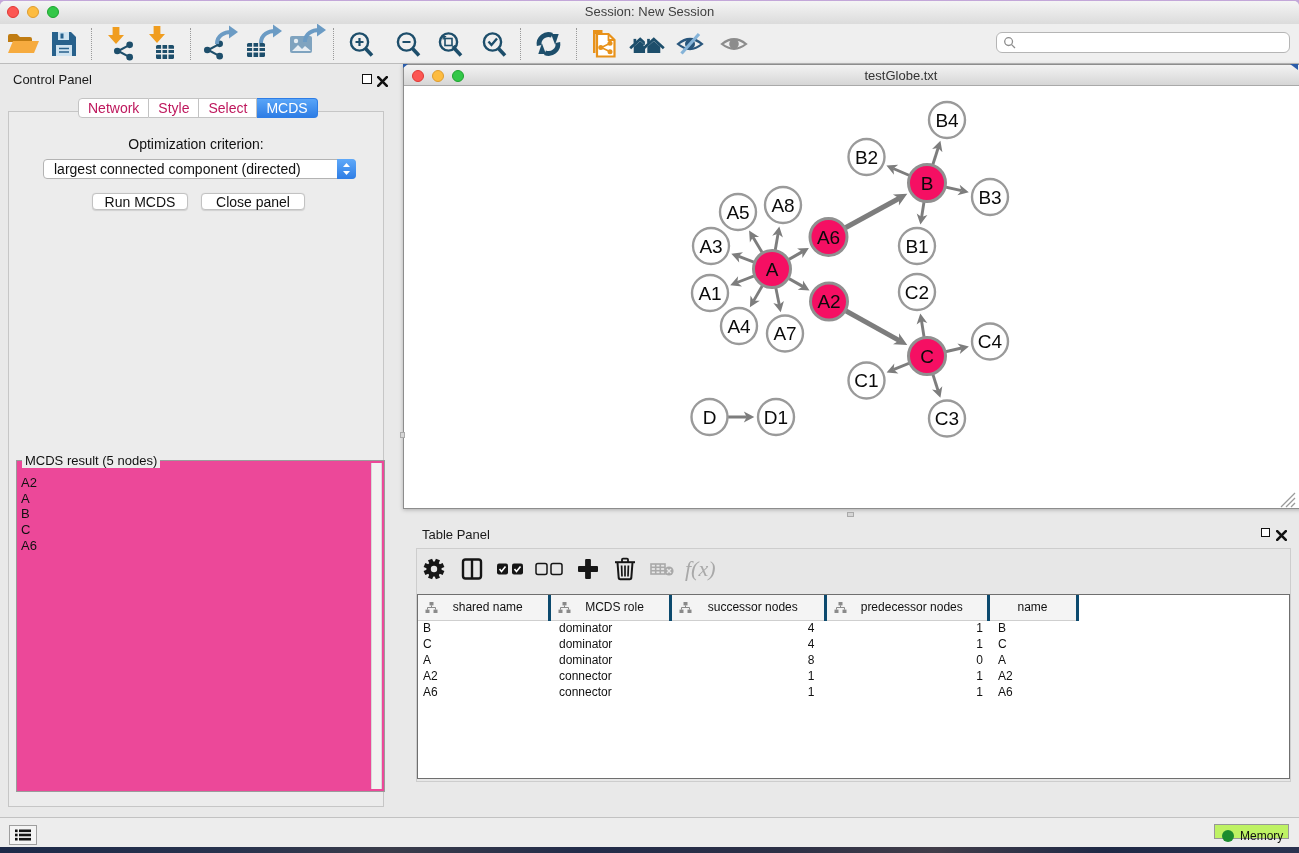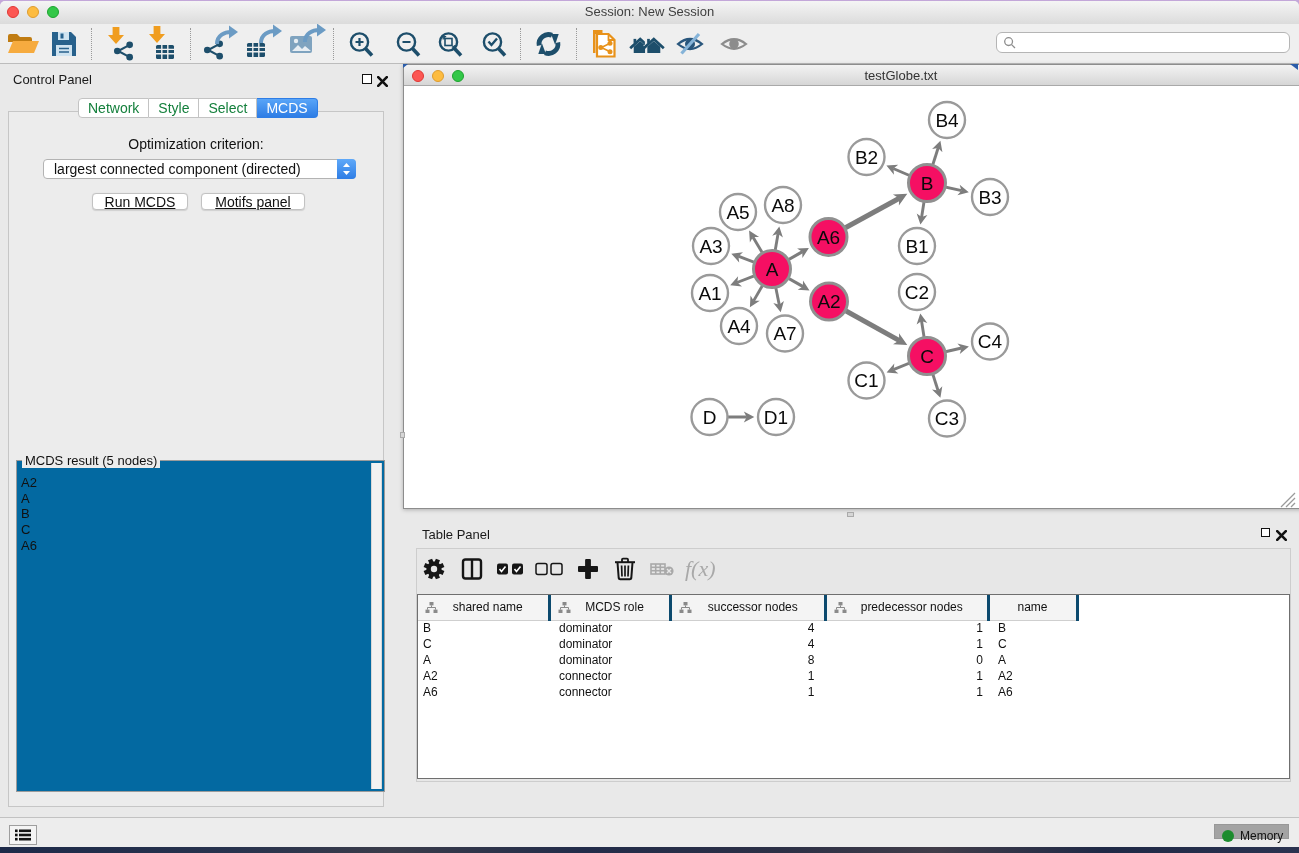--- a/index.html
+++ b/index.html
@@ -23,31 +23,31 @@
   border:1px solid #b5b5b5; border-radius:6px; }
 #searchbox svg { position:absolute; left:6px; top:3px; }
 
 #cp { position:absolute; left:0; top:64px; width:392px; height:752px; background:#e9e9e9; }
 #cp-title { position:absolute; left:13px; top:7px; font-size:13px; color:#1a1a1a; }
 #cp-max { position:absolute; left:362px; top:9px; width:10px; height:10px; border:1.5px solid #111; background:#fff; }
 #cp-close { position:absolute; left:377px; top:8px; }
 #cp-box { position:absolute; left:8px; top:46px; width:376px; height:696px; background:#ececec; border:1px solid #c6c6c6; }
 #cp-tabs { position:absolute; left:78px; top:33px; height:20px; display:flex; z-index:3; }
 #cp-tabs .tab { height:20px; background:#fff; border:1px solid #c3c3c3; border-left:none;
-  font-size:14px; color:#15803d; text-align:center; line-height:19px; padding:0 9px; }
+  font-size:14px; color:#be185d; text-align:center; line-height:19px; padding:0 9px; }
 #cp-tabs .tab:first-child { border-left:1px solid #c3c3c3; border-radius:4px 0 0 4px; }
 #cp-tabs .tab.sel { background:linear-gradient(#59a5f8,#2e7de5); color:#fff; border-color:#2e7de5; border-radius:0 4px 4px 0; }
 #opt-label { position:absolute; left:0; top:71px; width:392px; text-align:center; font-size:14px; color:#111; }
 #dropdown { position:absolute; left:43px; top:94px; width:313px; height:20px; background:#fff;
   border:1px solid #b3b3b3; border-radius:4px; font-size:14px; color:#111; line-height:19px; padding-left:10px; }
 #dd-step { position:absolute; right:-1px; top:-1px; width:19px; height:20px; border-radius:0 4px 4px 0;
   background:linear-gradient(#5fa9f9,#2e7de5); }
 .btn { position:absolute; height:17px; background:#fff; border:1px solid #c2c2c2; border-radius:4px;
-  font-size:14px; color:#111; text-align:center; line-height:16px; box-shadow:0 0.5px 1px rgba(0,0,0,0.12);text-decoration:underline; }
-#fieldset { position:absolute; left:16px; top:395px; width:369px; height:332px; border:1px solid #9b9b9b; background:#0369a1; }
+  font-size:14px; color:#111; text-align:center; line-height:16px; box-shadow:0 0.5px 1px rgba(0,0,0,0.12); }
+#fieldset { position:absolute; left:16px; top:395px; width:369px; height:332px; border:1px solid #9b9b9b; background:#ec4899; }
 #fs-legend { position:absolute; left:5px; top:-8px; background:#ececec; padding:0 3px; font-size:13px; color:#111; }
 #fs-list { position:absolute; left:4px; top:14px; font-size:13px; color:#111; line-height:15.7px; }
 #fs-scroll { position:absolute; right:2px; top:2px; width:11px; height:326px; background:#f2f2f2;
   border-left:1px solid #d8d8d8; border-right:1px solid #d8d8d8; }
 
 #net { position:absolute; left:403px; top:63px; width:996px; height:445px;
   border:1px solid #8d8d8d; background:#fff; box-shadow:0 1px 4px rgba(0,0,0,0.25); }
 #net-tb { position:absolute; left:0; top:0; width:100%; height:21px;
   background:linear-gradient(#f3f3f3,#d6d6d6); border-bottom:1px solid #a9a9a9; }
 #net-tb .tl { position:absolute; top:4.5px; width:12px; height:12px; border-radius:50%; }
@@ -69,21 +69,21 @@
 #tp-tabs { position:absolute; left:260px; top:270px; height:19px; display:flex; }
 #tp-tabs .tab { height:19px; background:#fff; border:1px solid #c3c3c3; border-left:none;
   font-size:14px; color:#111; line-height:18px; padding:0 10.5px; }
 #tp-tabs .tab:first-child { border-left:1px solid #c3c3c3; border-radius:4px 0 0 4px; }
 #tp-tabs .tab:last-child { border-radius:0 4px 4px 0; }
 #tp-tabs .tab.sel { background:linear-gradient(#59a5f8,#2e7de5); color:#fff; border-color:#2e7de5; }
 
 #statusbar { position:absolute; left:0; top:816px; width:1299px; height:30px;
   background:#ededed; border-top:1px solid #c2c2c2; }
 #sb-btn { position:absolute; left:9px; top:7px; width:28px; height:20px; background:#f4f4f4; border:1px solid #9e9e9e; }
-#mem-btn { position:absolute; left:1214px; top:6px; width:75px; height:15px; background:#a3a3a3;
+#mem-btn { position:absolute; left:1214px; top:6px; width:75px; height:15px; background:#bef264;
   border:1px solid #989898; font-size:12px; color:#111; }
 #mem-dot { position:absolute; left:7px; top:5px; width:12px; height:12px; border-radius:50%; background:#1c8c2e; }
 #mem-txt { position:absolute; left:25px; top:4px; }
 </style>
 </head>
 <body>
 <div id="purple"></div>
 <div id="navy"></div>
 <div id="app">
   <div id="titlebar">
@@ -255,21 +255,21 @@
         <div class="tab sel">MCDS</div>
     </div>
     <div id="opt-label">Optimization criterion:</div>
     <div id="dropdown">largest connected component (directed)
       <div id="dd-step"><svg width="19" height="20" viewBox="0 0 19 20">
             <path d="M9.5 4 L13 8 L6 8 Z" fill="#fff"></path>
             <path d="M9.5 16 L13 12 L6 12 Z" fill="#fff"></path>
           </svg></div>
     </div>
     <div class="btn" style="left:92px;top:128px;width:96px;">Run MCDS</div>
-    <div class="btn" style="left:201px;top:128px;width:104px;">Motifs panel</div>
+    <div class="btn" style="left:201px;top:128px;width:104px;">Close panel</div>
     <div id="fieldset">
       <div id="fs-legend">MCDS result (5 nodes)</div>
       <div id="fs-list">A2<br>A<br>B<br>C<br>A6</div>
       <div id="fs-scroll"></div>
     </div>
   </div>
   <div id="net">
     <div id="net-tb">
       <div class="tl" style="left:8px;background:#fc5753;border:0.5px solid #df3834;"></div>
       <div class="tl" style="left:28px;background:#fdbc40;border:0.5px solid #de9c2e;"></div>

